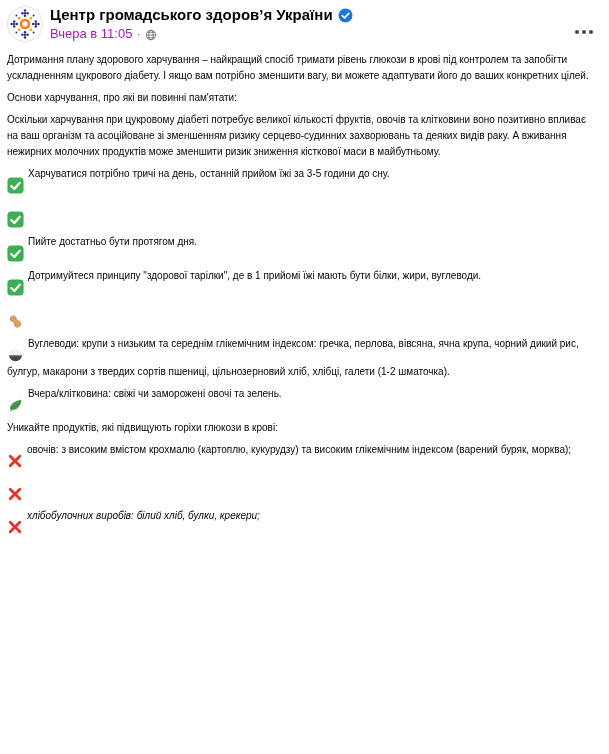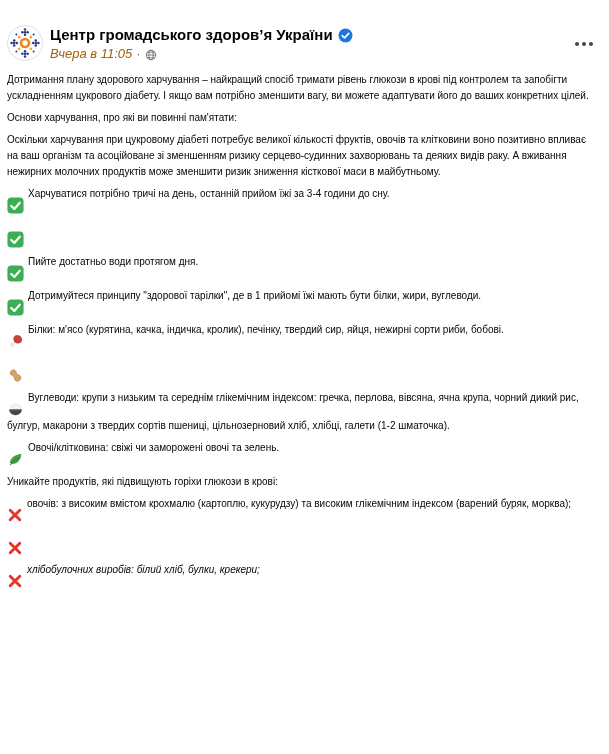--- a/index.html
+++ b/index.html
@@ -9,24 +9,23 @@
     height: 754px;
     overflow: hidden;
     font-family: "Liberation Sans", "DejaVu Sans", sans-serif;
     color: #050505;
   }
   .post { padding: 3px 10px 8px 7px; }
 
   
   .post-header {
     display: flex;
-    align-items: center;
+    align-items: flex-end;
     padding-top: 1px;
     margin-bottom: 10px;
-    margin-top: 20px;
   }
   .avatar-btn { flex: 0 0 auto; cursor: pointer; border: none; background: none; padding: 0; }
   .avatar-btn svg { display: block; }
   .header-meta { flex: 1 1 auto; margin-left: 7px; padding-top: 1px; min-width: 0; }
   .page-name-row { display: flex; align-items: center; gap: 5px; }
   .page-name {
     font-size: 15px;
     font-weight: bold;
     color: #050505;
     line-height: 19px;
@@ -36,21 +35,21 @@
   .verified { display: inline-flex; margin-top: 1px; }
   .sub-row {
     display: flex;
     align-items: center;
     gap: 4px;
     margin-top: 2px;
     font-size: 13px;
     color: #65676B;
     line-height: 16px;
   }
-  .timestamp { color: #a16207; text-decoration: none; cursor: pointer; font-style: italic; }
+  .timestamp { color: #a21caf; text-decoration: none; cursor: pointer; }
   .globe { display: inline-flex; margin-top: 1px; }
   .more-btn {
     flex: 0 0 auto;
     border: none;
     background: none;
     cursor: pointer;
     padding: 8px 6px;
     margin-top: 2px;
     border-radius: 50%;
     display: flex;
@@ -159,66 +158,57 @@
   <div class="post-body">
   <p><span>Дотримання плану здорового харчування – найкращий спосіб тримати рівень глюкози в крові під контролем та запобігти ускладненням цукрового діабету. І якщо вам потрібно зменшити вагу, ви можете адаптувати його до ваших конкретних цілей.</span></p>
 
   <p><span>Основи харчування, про які ви повинні пам'ятати:</span></p>
 
   <p><span>Оскільки харчування при цукровому діабеті потребує великої кількості фруктів, овочів та клітковини воно позитивно впливає на ваш організм та асоційоване зі зменшенням ризику серцево-судинних захворювань та деяких видів раку. А вживання нежирних молочних продуктів може зменшити ризик зниження кісткової маси в майбутньому.</span></p>
 
   <p><span class="em-icon"><svg width="17" height="17" viewBox="0 0 20 20">
             <rect x="0.5" y="0.5" width="19" height="19" rx="4.5" fill="#3dae53"></rect>
             <path d="M5 10.6 L8.6 14 L15 6.8" fill="none" stroke="#fff" stroke-width="2.6" stroke-linecap="round" stroke-linejoin="round"></path>
-          </svg></span><span>Харчуватися потрібно тричі на день, останній прийом їжі за 3-4 години до сну.</span></p>
+          </svg></span><span>Харчуватися потрібно тричі на день, останній прийом їжі за 3-5 години до сну.</span></p>
 
   <p><span class="em-icon"><svg width="17" height="17" viewBox="0 0 20 20">
             <rect x="0.5" y="0.5" width="19" height="19" rx="4.5" fill="#3dae53"></rect>
             <path d="M5 10.6 L8.6 14 L15 6.8" fill="none" stroke="#fff" stroke-width="2.6" stroke-linecap="round" stroke-linejoin="round"></path>
           </svg></span></p>
 
   <p><span class="em-icon"><svg width="17" height="17" viewBox="0 0 20 20">
             <rect x="0.5" y="0.5" width="19" height="19" rx="4.5" fill="#3dae53"></rect>
             <path d="M5 10.6 L8.6 14 L15 6.8" fill="none" stroke="#fff" stroke-width="2.6" stroke-linecap="round" stroke-linejoin="round"></path>
-          </svg></span><span>Пийте достатньо води протягом дня.</span></p>
+          </svg></span><span>Пийте достатньо бути протягом дня.</span></p>
 
   <p><span class="em-icon"><svg width="17" height="17" viewBox="0 0 20 20">
             <rect x="0.5" y="0.5" width="19" height="19" rx="4.5" fill="#3dae53"></rect>
             <path d="M5 10.6 L8.6 14 L15 6.8" fill="none" stroke="#fff" stroke-width="2.6" stroke-linecap="round" stroke-linejoin="round"></path>
           </svg></span><span>Дотримуйтеся принципу "здорової тарілки", де в 1 прийомі їжі мають бути білки, жири, вуглеводи.</span></p>
 
-  <p><span class="em-icon"><svg width="17" height="17" viewBox="0 0 20 20">
-            <g transform="rotate(45 10 10)">
-              <rect x="8.9" y="9.5" width="2.2" height="6.2" rx="1.1" fill="#f2e3ce"></rect>
-              <circle cx="8.8" cy="15.9" r="1.7" fill="#f2e3ce"></circle>
-              <circle cx="11.2" cy="15.9" r="1.7" fill="#f2e3ce"></circle>
-              <ellipse cx="10" cy="6.3" rx="5.3" ry="4.9" fill="#c2473d"></ellipse>
-              <path d="M5.6 7.8 q4.4 3.2 8.8 0 q-1.6 3 -4.4 3 q-2.8 0 -4.4 -3 z" fill="#a63a31" opacity="0.55"></path>
-            </g>
-          </svg></span><span>Білки: м'ясо (курятина, качка, індичка, кролик), печінку, твердий сир, яйця, нежирні сорти риби, бобові.</span></p>
 
   <p><span class="em-icon"><svg width="17" height="17" viewBox="0 0 20 20">
             <g transform="rotate(-40 10 10)">
               <path d="M10 2.6 c2.6 0 3.8 2 3.4 3.9 c-0.3 1.4 -1.3 1.7 -1.3 3 c0 1.6 1.7 2.1 1.7 4.2 c0 2.3 -1.8 3.7 -3.8 3.7 c-2 0 -3.8 -1.4 -3.8 -3.7 c0 -2.1 1.7 -2.6 1.7 -4.2 c0 -1.3 -1 -1.6 -1.3 -3 c-0.4 -1.9 0.8 -3.9 3.4 -3.9 z" fill="#d9a35f" stroke="#b9834a" stroke-width="0.9"></path>
             </g>
           </svg></span></p>
 
   <p><span class="em-icon"><svg width="17" height="17" viewBox="0 0 20 20">
             <circle cx="6.6" cy="7.9" r="2.7" fill="#fafafa" stroke="#cfcfcf" stroke-width="0.6"></circle>
             <circle cx="13.4" cy="7.9" r="2.7" fill="#fafafa" stroke="#cfcfcf" stroke-width="0.6"></circle>
             <circle cx="10" cy="6.4" r="3.1" fill="#fafafa" stroke="#cfcfcf" stroke-width="0.6"></circle>
             <path d="M3.6 9.2 h12.8 v1 H3.6 z" fill="#fafafa"></path>
             <path d="M2.6 10 h14.8 a7.4 6.8 0 0 1 -14.8 0 z" fill="#3f464e"></path>
             <path d="M2.6 10 h14.8 v1.1 H2.7 z" fill="#565e67"></path>
           </svg></span><span>Вуглеводи: крупи з низьким та середнім глікемічним індексом: гречка, перлова, вівсяна, ячна крупа, чорний дикий рис, булгур, макарони з твердих сортів пшениці, цільнозерновий хліб, хлібці, галети (1-2 шматочка).</span></p>
 
   <p><span class="em-icon"><svg width="17" height="17" viewBox="0 0 20 20">
             <path d="M3.8 13.4 q0.8 -7.6 12.6 -9.6 q-1.6 10.6 -8.8 10.8 q-2.4 0.05 -3.8 -1.2 z" fill="#46a24a" stroke="#2e7d32" stroke-width="0.8" stroke-linejoin="round"></path>
             <path d="M4.2 16.2 q4.6 -6.6 11 -8.4" stroke="#2e7d32" stroke-width="1.2" fill="none" stroke-linecap="round"></path>
-          </svg></span><span>Овочі/клітковина: свіжі чи заморожені овочі та зелень.</span></p>
+          </svg></span><span>Вчера/клітковина: свіжі чи заморожені овочі та зелень.</span></p>
 
   <p><span>Уникайте продуктів, які підвищують горіхи глюкози в крові:</span></p>
 
   <p><span class="em-icon"><svg width="16" height="16" viewBox="0 0 20 20">
             <path d="M4 4 L16 16 M16 4 L4 16" stroke="#e3352c" stroke-width="3.6" stroke-linecap="round"></path>
           </svg></span><span>овочів: з високим вмістом крохмалю (картоплю, кукурудзу) та високим глікемічним індексом (варений буряк, морква);</span></p>
 
   <p><span class="em-icon"><svg width="16" height="16" viewBox="0 0 20 20">
             <path d="M4 4 L16 16 M16 4 L4 16" stroke="#e3352c" stroke-width="3.6" stroke-linecap="round"></path>
           </svg></span></p>

